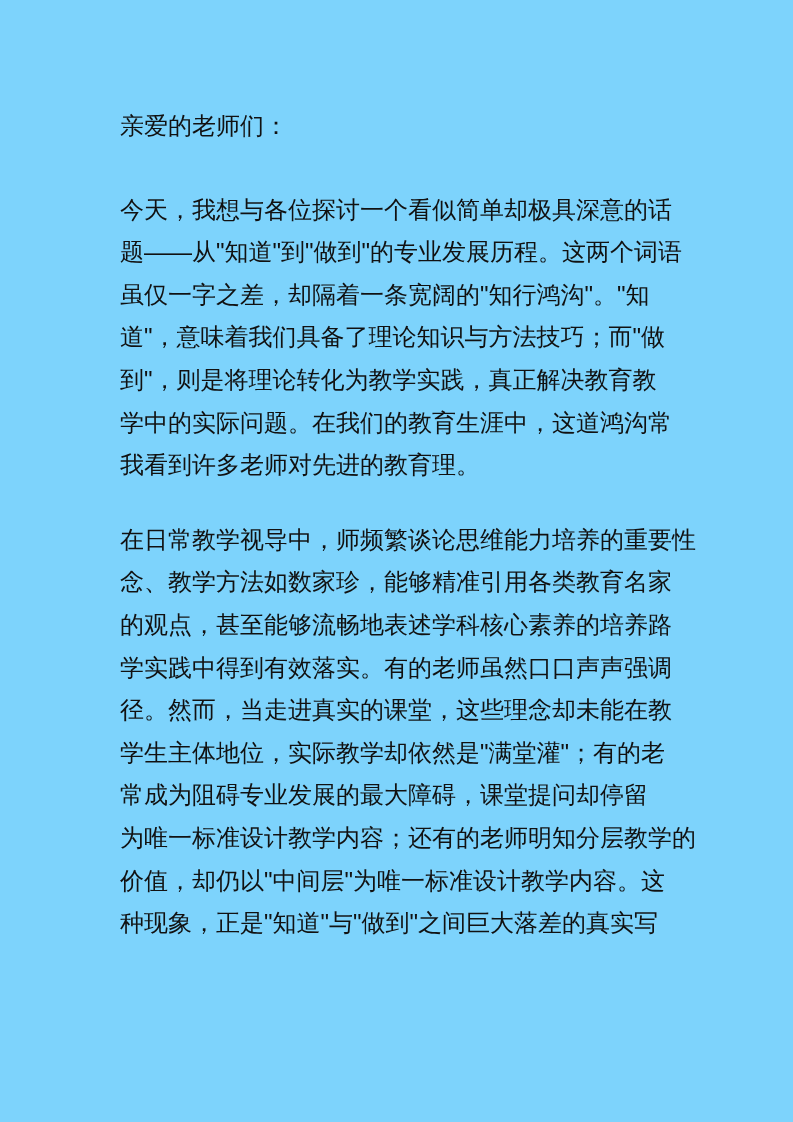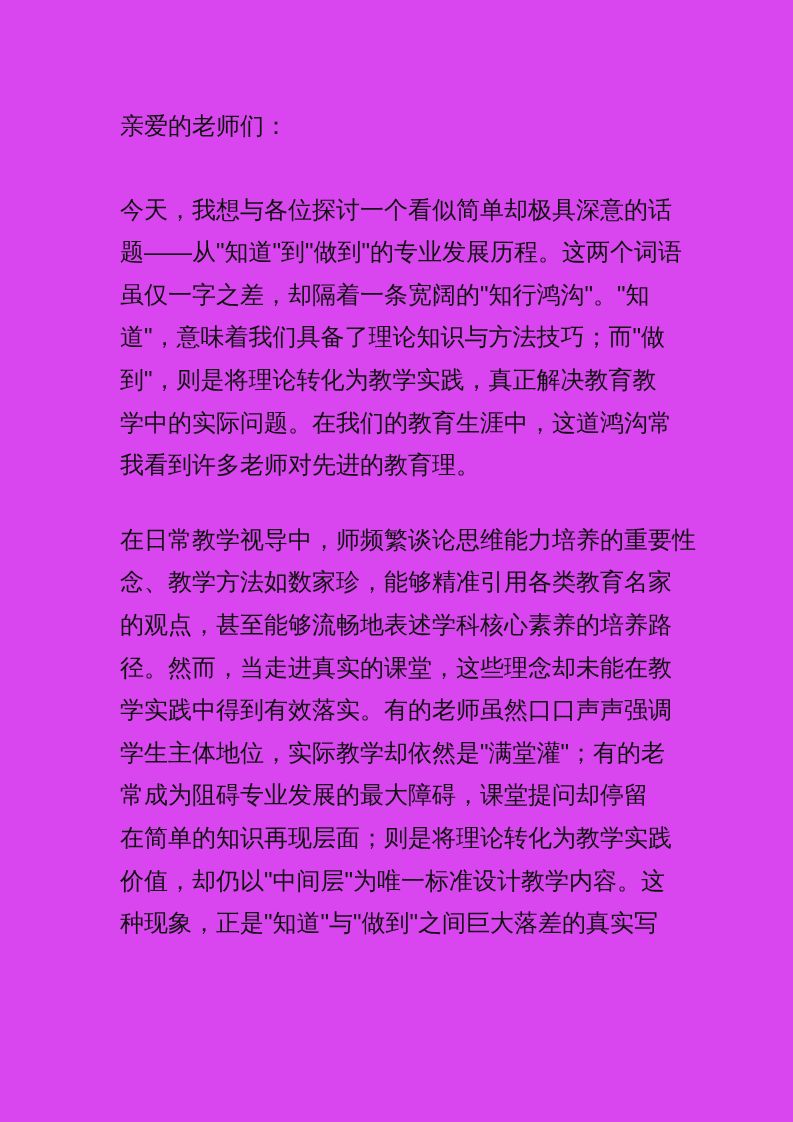--- a/index.html
+++ b/index.html
@@ -4,21 +4,21 @@
 <style>
   html, body {
     margin: 0;
     padding: 0;
     background: #ffffff;
   }
   .page {
     position: relative;
     width: 793px;
     height: 1122px;
-    background: #d946ef;
+    background: #7dd3fc;
     overflow: hidden;
   }
   .content {
     box-sizing: border-box;
     padding: 105px 112px 0 120px;
   }
   .para {
     margin: 0 0 32px 0;
     font-family: "Liberation Sans", "DejaVu Sans", sans-serif;
     font-size: 24px;
@@ -56,23 +56,23 @@
       <span class="line">道"，意味着我们具备了理论知识与方法技巧；而"做</span>
       <span class="line">到"，则是将理论转化为教学实践，真正解决教育教</span>
       <span class="line">学中的实际问题。在我们的教育生涯中，这道鸿沟常</span>
       <span class="line">我看到许多老师对先进的教育理。</span>
     </p>
 
     <p class="para">
       <span class="line">在日常教学视导中，师频繁谈论思维能力培养的重要性</span>
       <span class="line">念、教学方法如数家珍，能够精准引用各类教育名家</span>
       <span class="line">的观点，甚至能够流畅地表述学科核心素养的培养路</span>
+      <span class="line">学实践中得到有效落实。有的老师虽然口口声声强调</span>
       <span class="line">径。然而，当走进真实的课堂，这些理念却未能在教</span>
-      <span class="line">学实践中得到有效落实。有的老师虽然口口声声强调</span>
       <span class="line">学生主体地位，实际教学却依然是"满堂灌"；有的老</span>
       <span class="line">常成为阻碍专业发展的最大障碍，课堂提问却停留</span>
-      <span class="line">在简单的知识再现层面；则是将理论转化为教学实践</span>
+      <span class="line">为唯一标准设计教学内容；还有的老师明知分层教学的</span>
       <span class="line">价值，却仍以"中间层"为唯一标准设计教学内容。这</span>
       <span class="line">种现象，正是"知道"与"做到"之间巨大落差的真实写</span>
     </p>
 
   </div>
 </div>
 
 </body></html>

